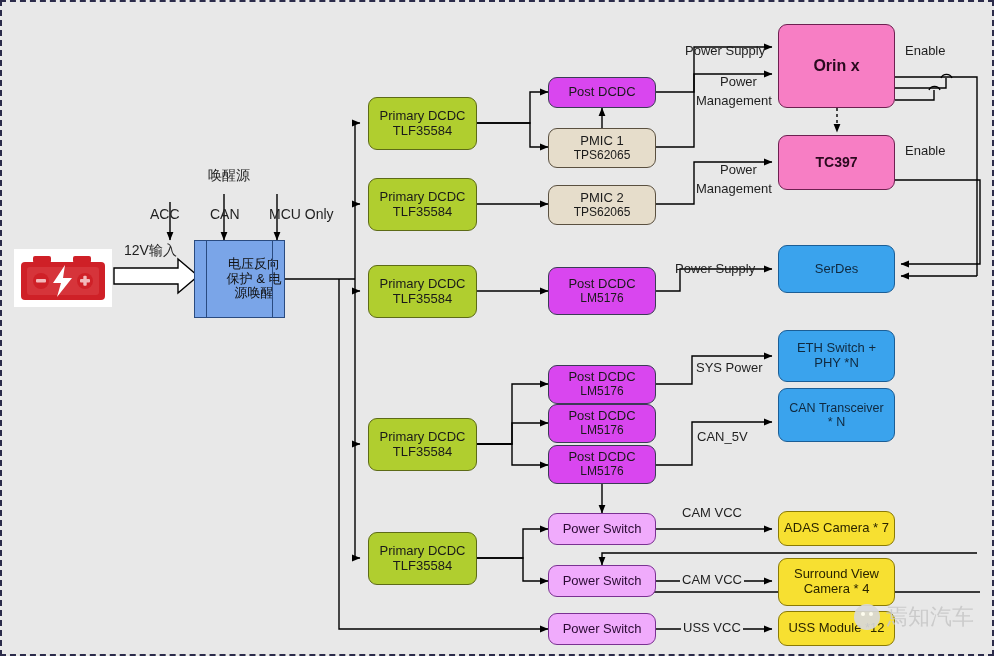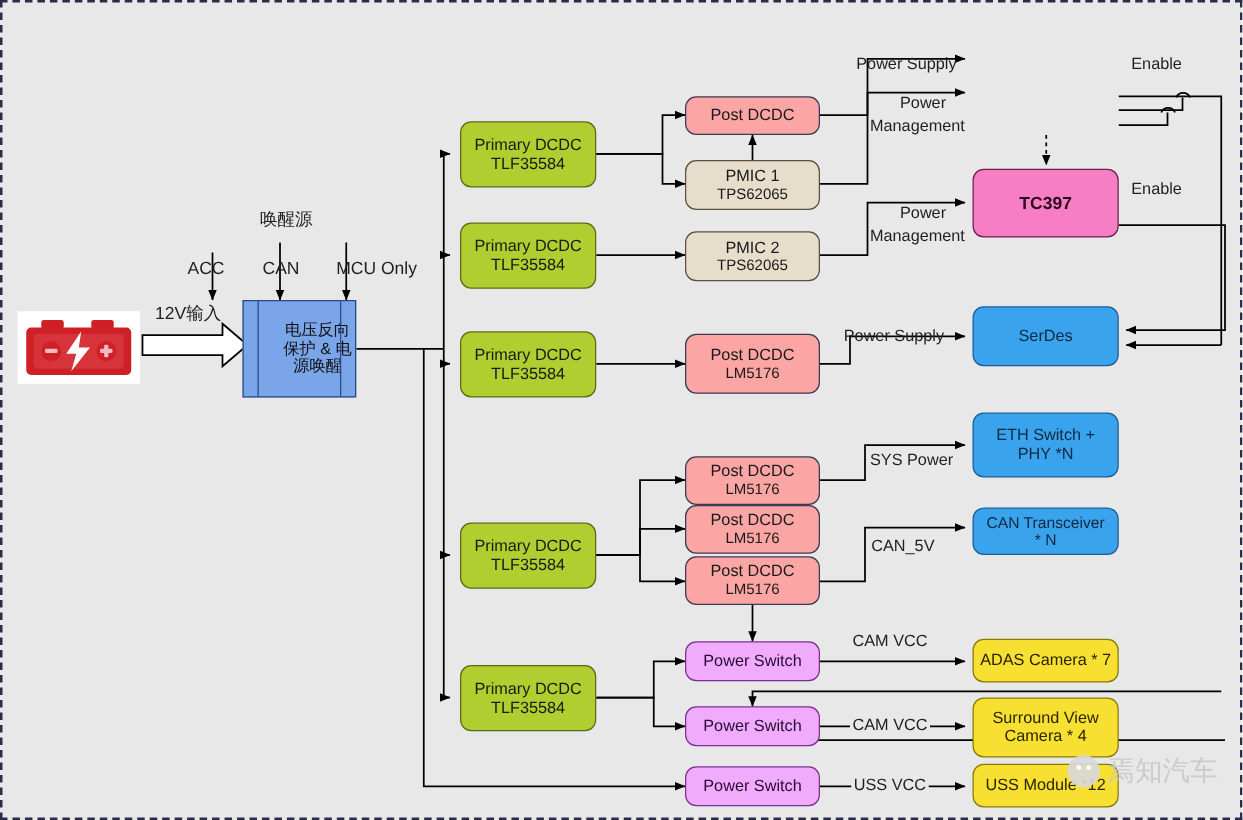--- a/index.html
+++ b/index.html
@@ -21,21 +21,21 @@
     border:1px solid #3a3a3a;
     border-radius:9px;
     text-align:center;
     line-height:1.15;
     color:#1a1a1a;
     z-index:3;
   }
   .node .l1{display:block;}
   .node .l2{display:block;}
   .green{background:#b0ce2f;border-color:#5d6b17;}
-  .gray{background:#fca5a5;border-color:#3b3b55;}
+  .gray{background:#d946ef;border-color:#3b3b55;}
   .beige{background:#e6ddcb;border-color:#5a5040;}
   .pink{background:#f77ec4;border-color:#6d2050;font-weight:bold;color:#2a0a1e;}
   .blue{background:#3aa3ed;border-color:#1b5e96;color:#10293f;}
   .purple{background:#f0abfc;border-color:#7a3192;color:#2a0a33;}
   .yellow{background:#f7e031;border-color:#8a7a05;color:#2a2400;}
   .protect{
     background:#7aa5e8;border:1px solid #2a4b80;border-radius:0;
     color:#111;
   }
   .protect .inner-l{position:absolute;left:11px;top:0;bottom:0;width:1px;background:#2a4b80;}
@@ -235,31 +235,34 @@
   <div class="node purple" style="left:546px;top:511px;width:108px;height:32px;font-size:13px;">
     <span class="l1">Power Switch</span>
   </div>
   <div class="node purple" style="left:546px;top:563px;width:108px;height:32px;font-size:13px;">
     <span class="l1">Power Switch</span>
   </div>
   <div class="node purple" style="left:546px;top:611px;width:108px;height:32px;font-size:13px;">
     <span class="l1">Power Switch</span>
   </div>
 
+  <div class="node pink" style="left:776px;top:22px;width:117px;height:84px;font-size:16px;">
+    <span class="l1">Orin x</span>
+  </div>
   <div class="node pink" style="left:776px;top:133px;width:117px;height:55px;font-size:14px;">
     <span class="l1">TC397</span>
   </div>
   <div class="node blue" style="left:776px;top:243px;width:117px;height:48px;font-size:13px;">
     <span class="l1">SerDes</span>
   </div>
   <div class="node blue" style="left:776px;top:328px;width:117px;height:52px;font-size:13px;">
     <span class="l1">ETH Switch +</span>
     <span class="l2">PHY *N</span>
   </div>
-  <div class="node blue" style="left:776px;top:404px;width:117px;height:38px;font-size:12.5px;">
+  <div class="node blue" style="left:776px;top:386px;width:117px;height:54px;font-size:12.5px;">
     <span class="l1">CAN Transceiver</span>
     <span class="l2">* N</span>
   </div>
   <div class="node yellow" style="left:776px;top:509px;width:117px;height:35px;font-size:13px;">
     <span class="l1">ADAS Camera * 7</span>
   </div>
   <div class="node yellow" style="left:776px;top:556px;width:117px;height:48px;font-size:13px;">
     <span class="l1">Surround View</span>
     <span class="l2">Camera * 4</span>
   </div>

